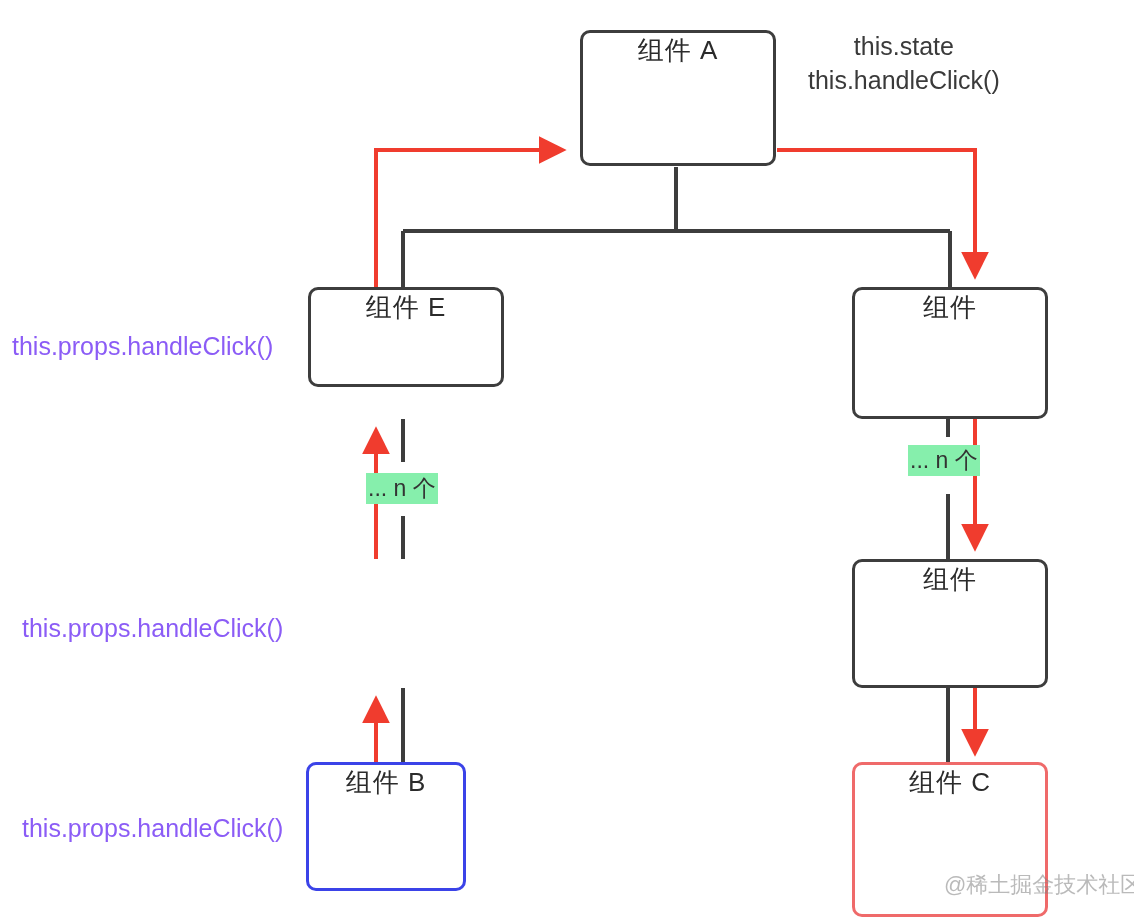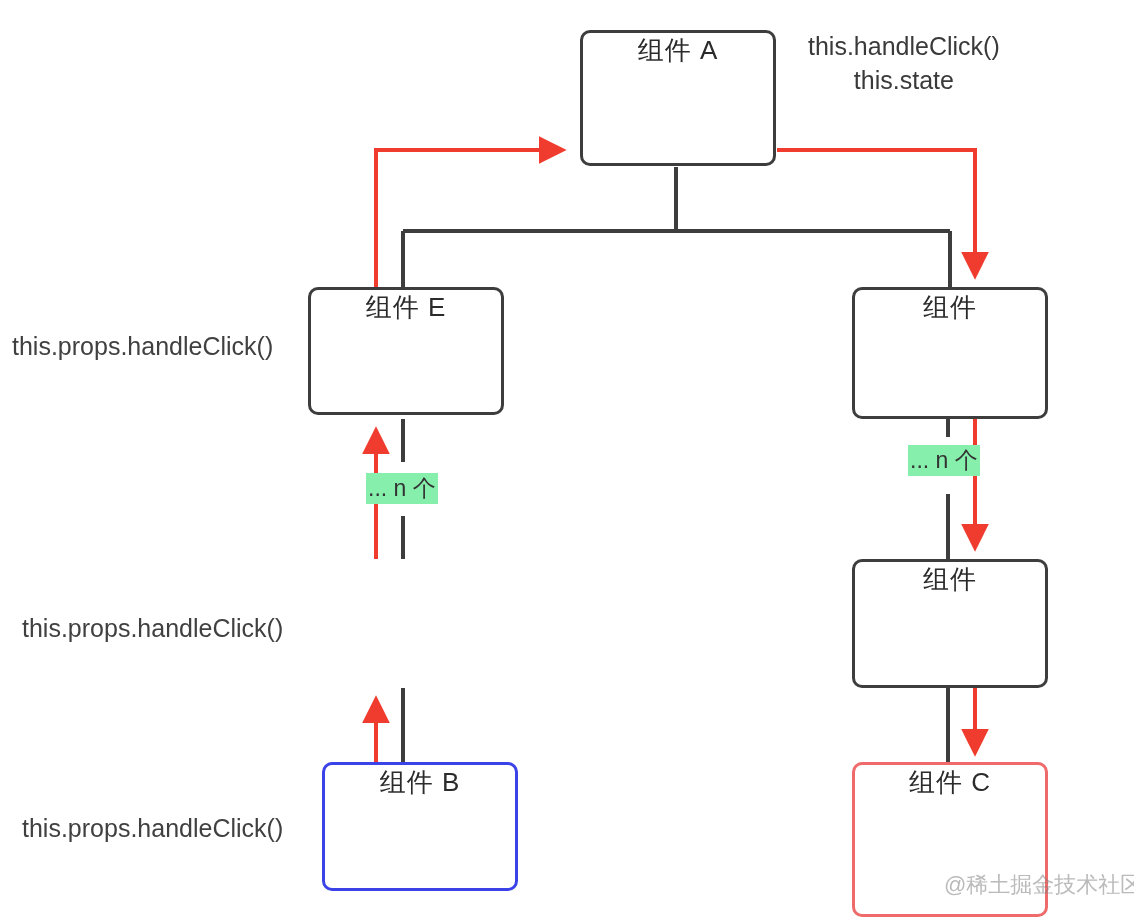--- a/index.html
+++ b/index.html
@@ -38,21 +38,21 @@
     z-index: 3;
   }
   .node-box.accent-blue {
     border-color: #3b43e8;
   }
   .node-box.accent-red {
     border-color: #ef6a6a;
   }
   .side-label {
     position: absolute;
-    color: #404040;
+    color: #8b5cf6;
     font-size: 25px;
     white-space: nowrap;
     z-index: 4;
   }
   .top-label {
     position: absolute;
     color: #3a3a3a;
     font-size: 25px;
     line-height: 1.35;
     text-align: center;
@@ -122,44 +122,44 @@
       <path d="M 975 419 L 975 547" marker-end="url(#arrow-red)"></path>
 
       <path d="M 975 688 L 975 752" marker-end="url(#arrow-red)"></path>
     </g>
   </svg>
 
   <div class="node-box" style="left:580px;  top:30px;  width:196px; height:136px;">
     <span>组件 A</span>
   </div>
 
-  <div class="node-box" style="left:308px;  top:287px; width:196px; height:128px;">
+  <div class="node-box" style="left:308px;  top:287px; width:196px; height:100px;">
     <span>组件 E</span>
   </div>
 
   <div class="node-box" style="left:852px;  top:287px; width:196px; height:132px;">
     <span>组件</span>
   </div>
 
 
   <div class="node-box" style="left:852px;  top:559px; width:196px; height:129px;">
     <span>组件</span>
   </div>
 
-  <div class="node-box accent-blue" style="left:322px; top:762px; width:196px; height:129px;">
+  <div class="node-box accent-blue" style="left:306px; top:762px; width:160px; height:129px;">
     <span>组件 B</span>
   </div>
 
   <div class="node-box accent-red" style="left:852px; top:762px; width:196px; height:155px;">
     <span>组件 C</span>
   </div>
 
   <div class="top-label" style="left:808px; top:30px;">
+    <div>this.state</div>
     <div>this.handleClick()</div>
-    <div>this.state</div>
   </div>
 
   <div class="side-label" style="left:12px; top:332px;">this.props.handleClick()</div>
 
   <div class="side-label" style="left:22px; top:614px;">this.props.handleClick()</div>
 
   <div class="side-label" style="left:22px; top:814px;">this.props.handleClick()</div>
 
   <div class="edge-label" style="left:366px; top:473px;">... n 个</div>
 

